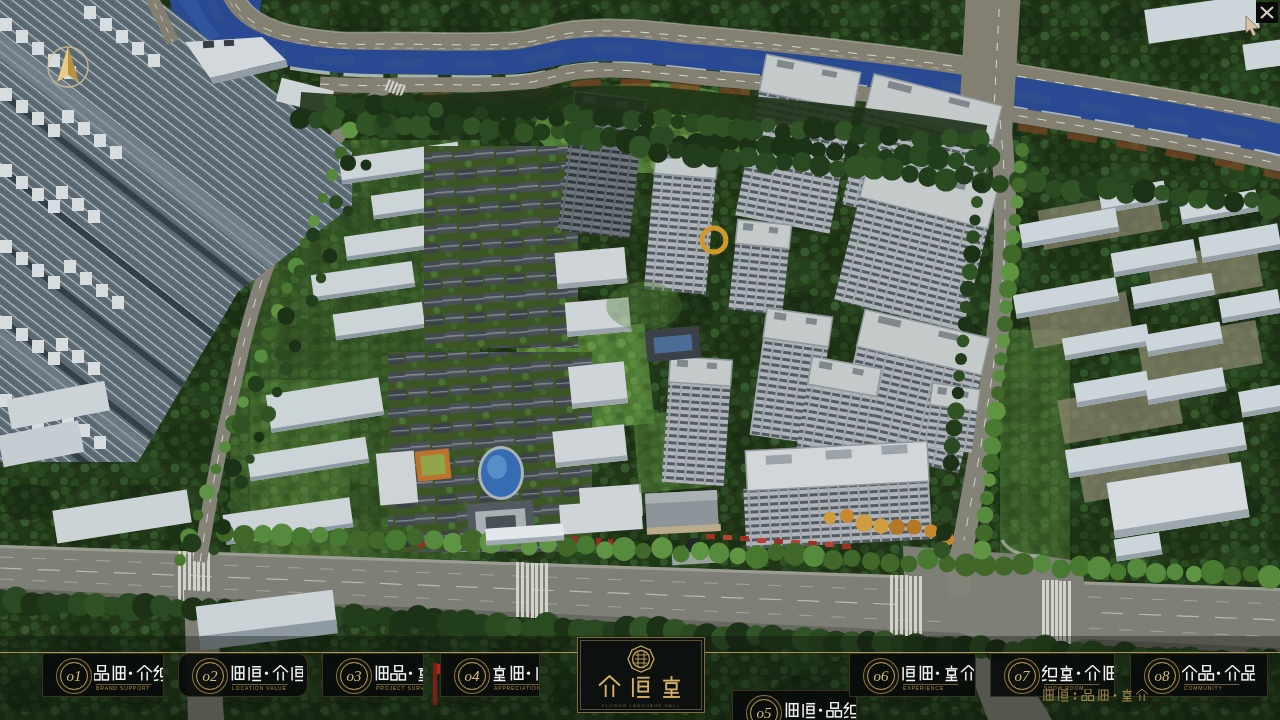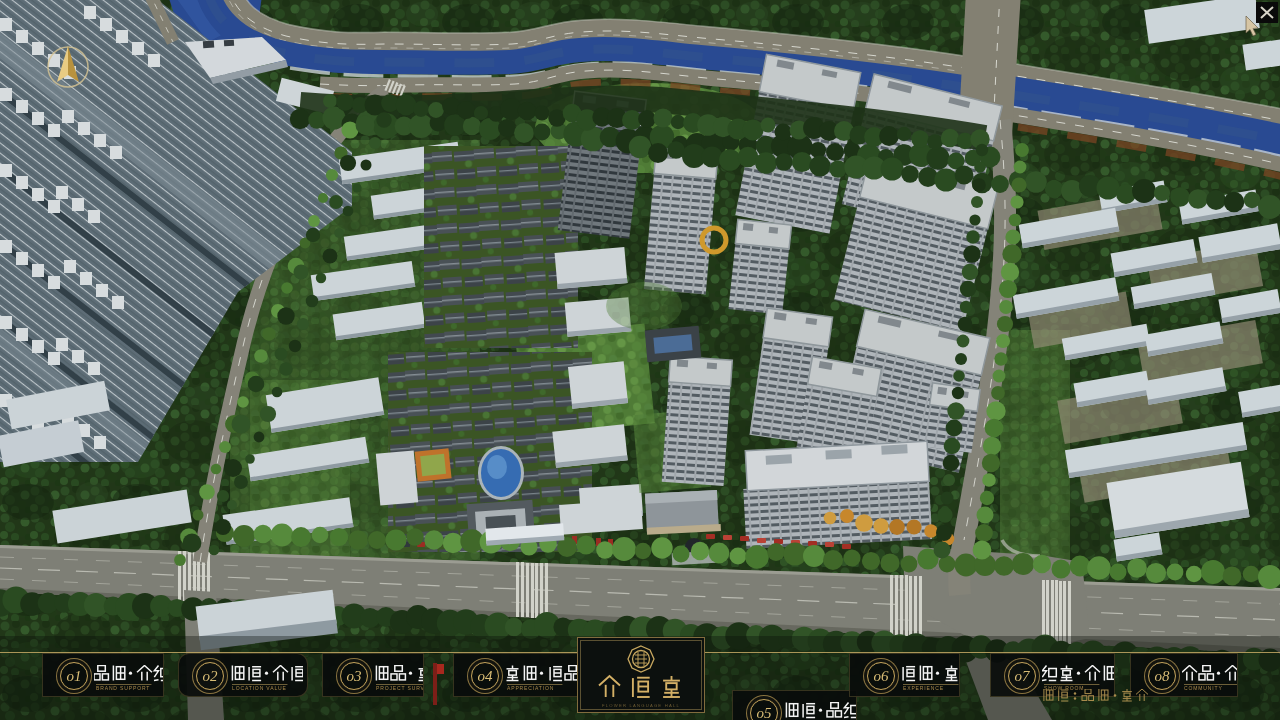--- a/index.html
+++ b/index.html
@@ -1024,21 +1024,21 @@
         <line x1="50.5" y1="10.1" x2="50.5" y2="15.5" stroke="#f4f4f4" stroke-width="1.50" fill="none"></line>
         <line x1="44.5" y1="15.5" x2="56.5" y2="15.5" stroke="#f4f4f4" stroke-width="1.50" fill="none"></line>
         <path d="M 64.5,0.5 L 60.3,5.8 L 64.5,5.8 L 60.3,12.2" stroke="#f4f4f4" stroke-width="1.50" fill="none"></path>
         <line x1="60.0" y1="15.5" x2="64.5" y2="14.8" stroke="#f4f4f4" stroke-width="1.50" fill="none"></line>
         <rect x="66.8" y="3.5" width="7.5" height="8.2" stroke="#f4f4f4" stroke-width="1.50" fill="none"></rect>
         <line x1="66.8" y1="15.5" x2="74.2" y2="15.5" stroke="#f4f4f4" stroke-width="1.50" fill="none"></line>
       </svg>
       <div class="nen">PROJECT SURVEY</div>
     </div>
 
-<div class="navbox" style="left:453px;width:136px;">
+<div class="navbox" style="left:440px;width:100px;">
       <div class="ncirc">o4</div>
       <svg style="position:absolute;left:51px;top:11px;" width="73" height="18" viewBox="0 0 73 18">
         <line x1="1.5" y1="3.8" x2="13.5" y2="3.8" stroke="#f4f4f4" stroke-width="1.50" fill="none"></line>
         <line x1="7.5" y1="0.5" x2="7.5" y2="3.8" stroke="#f4f4f4" stroke-width="1.50" fill="none"></line>
         <rect x="3.8" y="5.6" width="7.5" height="4.5" stroke="#f4f4f4" stroke-width="1.50" fill="none"></rect>
         <line x1="2.2" y1="12.5" x2="12.8" y2="12.5" stroke="#f4f4f4" stroke-width="1.50" fill="none"></line>
         <line x1="7.5" y1="10.1" x2="7.5" y2="15.5" stroke="#f4f4f4" stroke-width="1.50" fill="none"></line>
         <line x1="1.5" y1="15.5" x2="13.5" y2="15.5" stroke="#f4f4f4" stroke-width="1.50" fill="none"></line>
         <line x1="19.4" y1="0.5" x2="19.4" y2="15.5" stroke="#f4f4f4" stroke-width="1.50" fill="none"></line>
         <rect x="22.4" y="1.7" width="8.4" height="12.6" stroke="#f4f4f4" stroke-width="1.50" fill="none"></rect>
@@ -1074,21 +1074,21 @@
         <rect x="43.0" y="8.9" width="6.0" height="6.0" stroke="#f4f4f4" stroke-width="1.50" fill="none"></rect>
         <rect x="51.4" y="8.9" width="6.0" height="6.0" stroke="#f4f4f4" stroke-width="1.50" fill="none"></rect>
         <path d="M 64.5,0.5 L 60.3,5.8 L 64.5,5.8 L 60.3,12.2" stroke="#f4f4f4" stroke-width="1.50" fill="none"></path>
         <line x1="60.0" y1="15.5" x2="64.5" y2="14.8" stroke="#f4f4f4" stroke-width="1.50" fill="none"></line>
         <rect x="66.8" y="3.5" width="7.5" height="8.2" stroke="#f4f4f4" stroke-width="1.50" fill="none"></rect>
         <line x1="66.8" y1="15.5" x2="74.2" y2="15.5" stroke="#f4f4f4" stroke-width="1.50" fill="none"></line>
       </svg>
       <div class="nen">GARDEN STREET</div>
     </div>
 
-<div class="navbox" style="left:849px;width:111px;">
+<div class="navbox" style="left:849px;width:127px;">
       <div class="ncirc">o6</div>
       <svg style="position:absolute;left:51px;top:11px;" width="73" height="18" viewBox="0 0 73 18">
         <line x1="2.1" y1="2.0" x2="2.1" y2="15.5" stroke="#f4f4f4" stroke-width="1.50" fill="none"></line>
         <line x1="5.1" y1="1.7" x2="14.1" y2="1.7" stroke="#f4f4f4" stroke-width="1.50" fill="none"></line>
         <rect x="6.0" y="4.4" width="6.9" height="7.2" stroke="#f4f4f4" stroke-width="1.50" fill="none"></rect>
         <line x1="6.0" y1="8.0" x2="12.9" y2="8.0" stroke="#f4f4f4" stroke-width="1.50" fill="none"></line>
         <line x1="5.1" y1="15.5" x2="14.1" y2="15.5" stroke="#f4f4f4" stroke-width="1.50" fill="none"></line>
         <line x1="19.4" y1="0.5" x2="19.4" y2="15.5" stroke="#f4f4f4" stroke-width="1.50" fill="none"></line>
         <rect x="22.4" y="1.7" width="8.4" height="12.6" stroke="#f4f4f4" stroke-width="1.50" fill="none"></rect>
         <line x1="22.4" y1="8.0" x2="30.8" y2="8.0" stroke="#f4f4f4" stroke-width="1.50" fill="none"></line>
@@ -1125,21 +1125,21 @@
         <line x1="47.8" y1="6.8" x2="47.8" y2="15.5" stroke="#f4f4f4" stroke-width="1.50" fill="none"></line>
         <line x1="53.2" y1="6.8" x2="53.2" y2="15.5" stroke="#f4f4f4" stroke-width="1.50" fill="none"></line>
         <line x1="62.4" y1="0.5" x2="62.4" y2="15.5" stroke="#f4f4f4" stroke-width="1.50" fill="none"></line>
         <rect x="65.4" y="1.7" width="8.4" height="12.6" stroke="#f4f4f4" stroke-width="1.50" fill="none"></rect>
         <line x1="65.4" y1="8.0" x2="73.8" y2="8.0" stroke="#f4f4f4" stroke-width="1.50" fill="none"></line>
         <line x1="69.6" y1="1.7" x2="69.6" y2="14.3" stroke="#f4f4f4" stroke-width="1.50" fill="none"></line>
       </svg>
       <div class="nen">SHOW ROOM</div>
     </div>
 
-<div class="navbox" style="left:1130px;width:108px;">
+<div class="navbox" style="left:1130px;width:138px;">
       <div class="ncirc">o8</div>
       <svg style="position:absolute;left:51px;top:11px;" width="73" height="18" viewBox="0 0 73 18">
         <path d="M 0.0,7.2 L 7.5,0.5 L 15.0,7.2" stroke="#f4f4f4" stroke-width="1.50" fill="none"></path>
         <line x1="4.8" y1="6.8" x2="4.8" y2="15.5" stroke="#f4f4f4" stroke-width="1.50" fill="none"></line>
         <line x1="10.2" y1="6.8" x2="10.2" y2="15.5" stroke="#f4f4f4" stroke-width="1.50" fill="none"></line>
         <rect x="20.8" y="0.5" width="7.5" height="5.7" stroke="#f4f4f4" stroke-width="1.50" fill="none"></rect>
         <rect x="17.0" y="8.9" width="6.0" height="6.0" stroke="#f4f4f4" stroke-width="1.50" fill="none"></rect>
         <rect x="25.4" y="8.9" width="6.0" height="6.0" stroke="#f4f4f4" stroke-width="1.50" fill="none"></rect>
         <circle cx="36.5" cy="8.2" r="1.6" fill="#f4f4f4"></circle>
         <path d="M 43.0,7.2 L 50.5,0.5 L 58.0,7.2" stroke="#f4f4f4" stroke-width="1.50" fill="none"></path>

